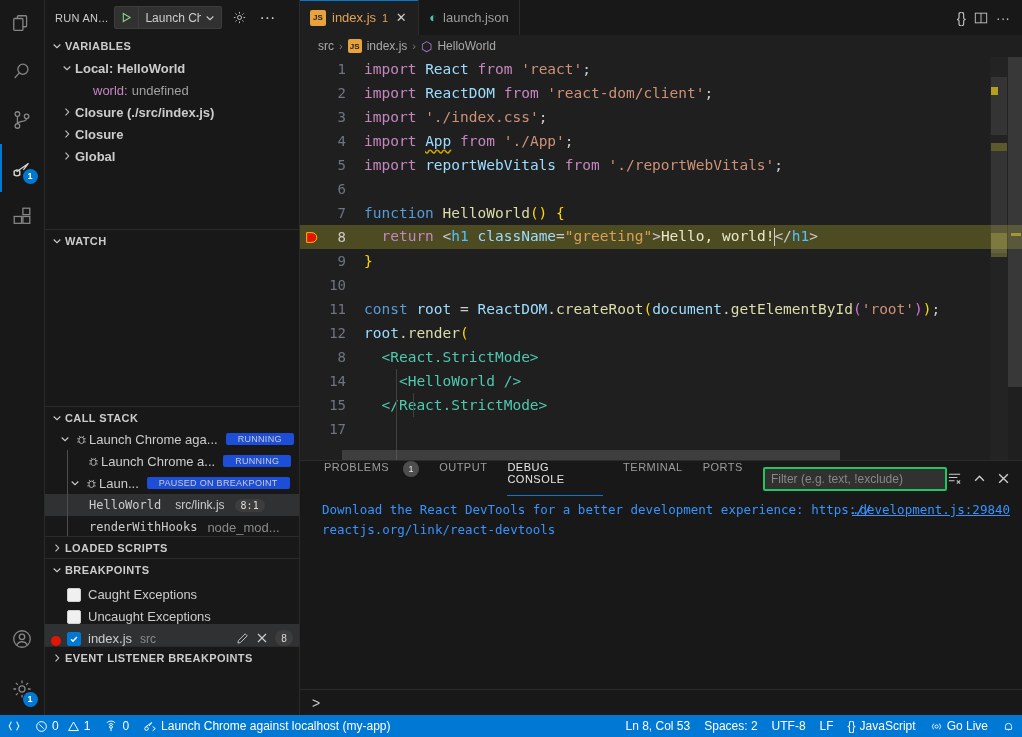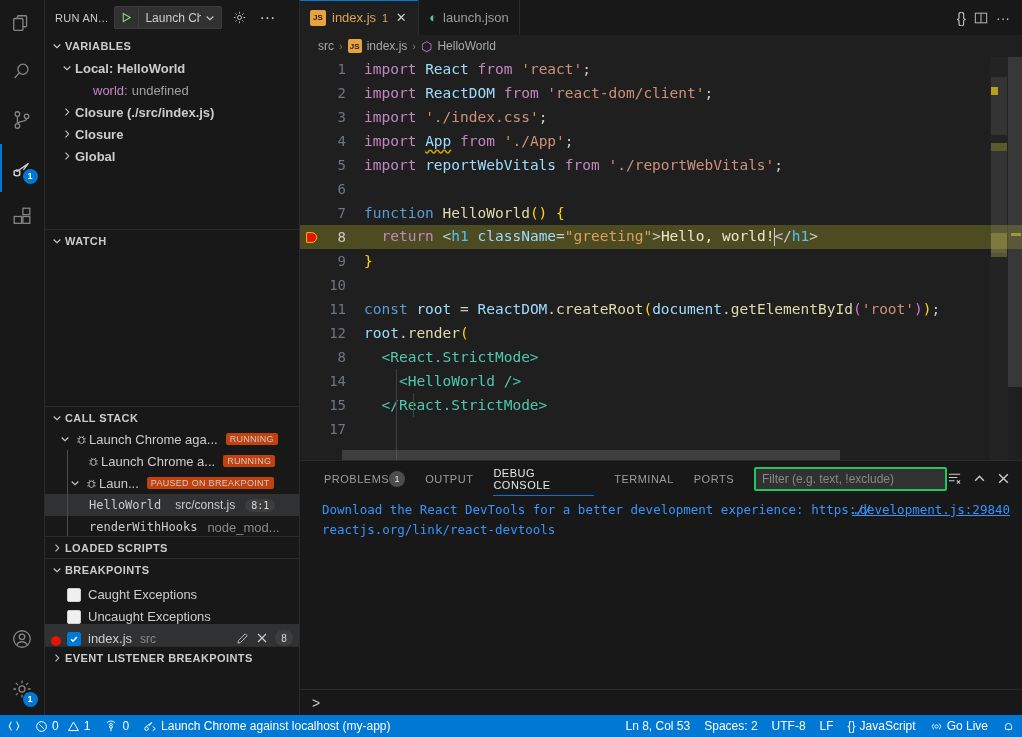--- a/index.html
+++ b/index.html
@@ -161,24 +161,24 @@
     align-items: center;
     font-size: 13px;
     color: #cccccc;
     white-space: nowrap;
     overflow: hidden;
   }
   .cs-row.selected { background: #2f3133; }
   .bug-ico { width: 16px; display:flex; align-items:center; justify-content:center; color:#cccccc; flex-shrink:0;}
   .cs-name { overflow:hidden; text-overflow: ellipsis; }
   .cs-state {
-    background: #c2410c;
+    background: #1d4ed8;
     color: #cccccc;
     font-size: 9px;
-    padding: 1px 4px;
+    padding: 1px 12px;
     border-radius: 2px;
     margin-left: 8px;
     letter-spacing: .3px;
     white-space: nowrap;
     flex-shrink: 0;
   }
   .cs-mono { font-family: "DejaVu Sans Mono", monospace; font-size: 12px; }
   .cs-file { color: #cccccc; font-size: 12px; margin-left: 14px; }
   .cs-dim { color: #8a8a8a; font-size: 13px; margin-left: 10px; }
   .cs-pos {
@@ -407,22 +407,22 @@
     gap: 0;
     flex-shrink: 0;
   }
   .ptab {
     font-size: 11px;
     letter-spacing: .5px;
     color: #9d9d9d;
     padding: 0 10px;
     height: 35px;
     display: flex;
-    align-items: center;
-    gap: 0;
+    align-items: flex-start;
+    gap: 14px;
     position: relative;
   }
   .ptab.active { color: #e7e7e7; }
   .ptab.active::after {
     content: ""; position: absolute; left: 10px; right: 10px; bottom: 0;
     height: 1px; background: #0078d4;
   }
   .ptab-badge {
     background: #4d4d4d;
     color: #e7e7e7;
@@ -690,21 +690,21 @@
                 <ellipse cx="8" cy="9" rx="3.2" ry="4"></ellipse>
                 <path d="M4.8 7h-2M4.8 11h-2M11.2 7h2M11.2 11h2M6.3 5.3 5.2 3.6M9.7 5.3l1.1-1.7"></path>
               </svg>
           </span>
           <span class="cs-name">Laun...</span>
           <span class="cs-state">PAUSED ON BREAKPOINT</span>
         </div>
 
         <div class="cs-row selected" style="padding-left:44px">
           <span class="cs-mono">HelloWorld</span>
-          <span class="cs-file">src/const.js</span>
+          <span class="cs-file">src/link.js</span>
           <span class="cs-pos">8:1</span>
         </div>
 
         <div class="cs-row" style="padding-left:44px">
           <span class="cs-mono">renderWithHooks</span>
           <span class="cs-dim">node_mod...</span>
         </div>
 
       </div>
 

